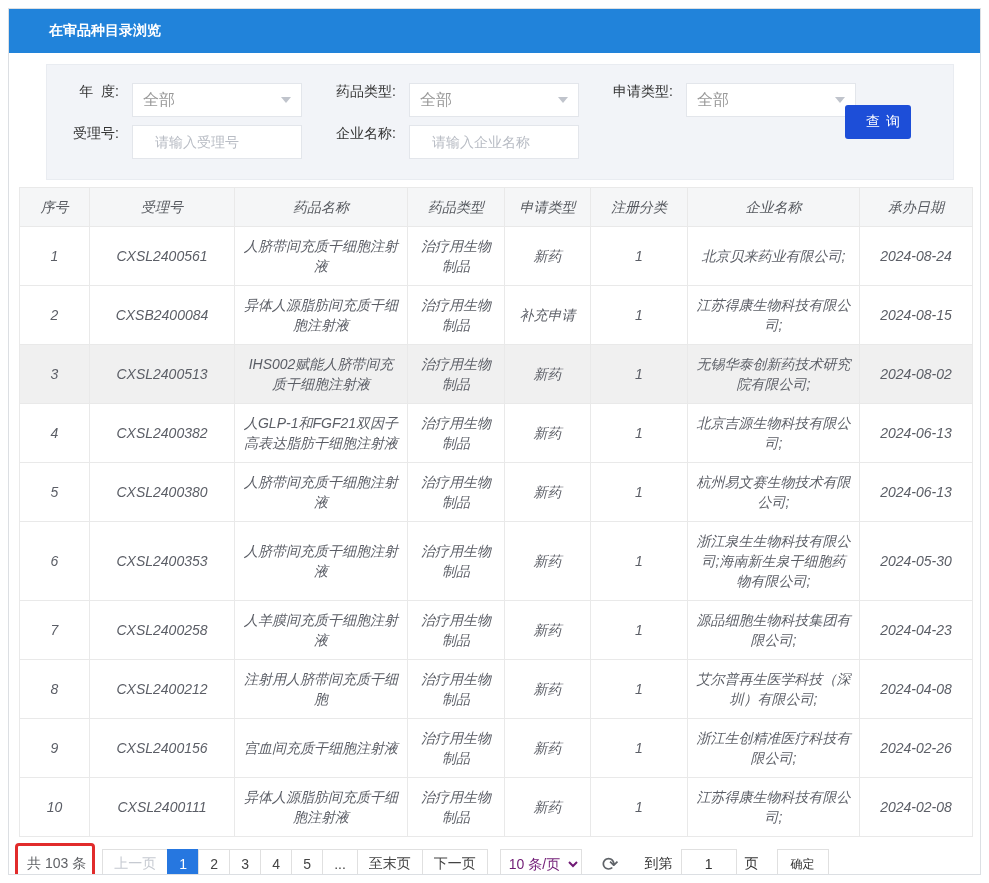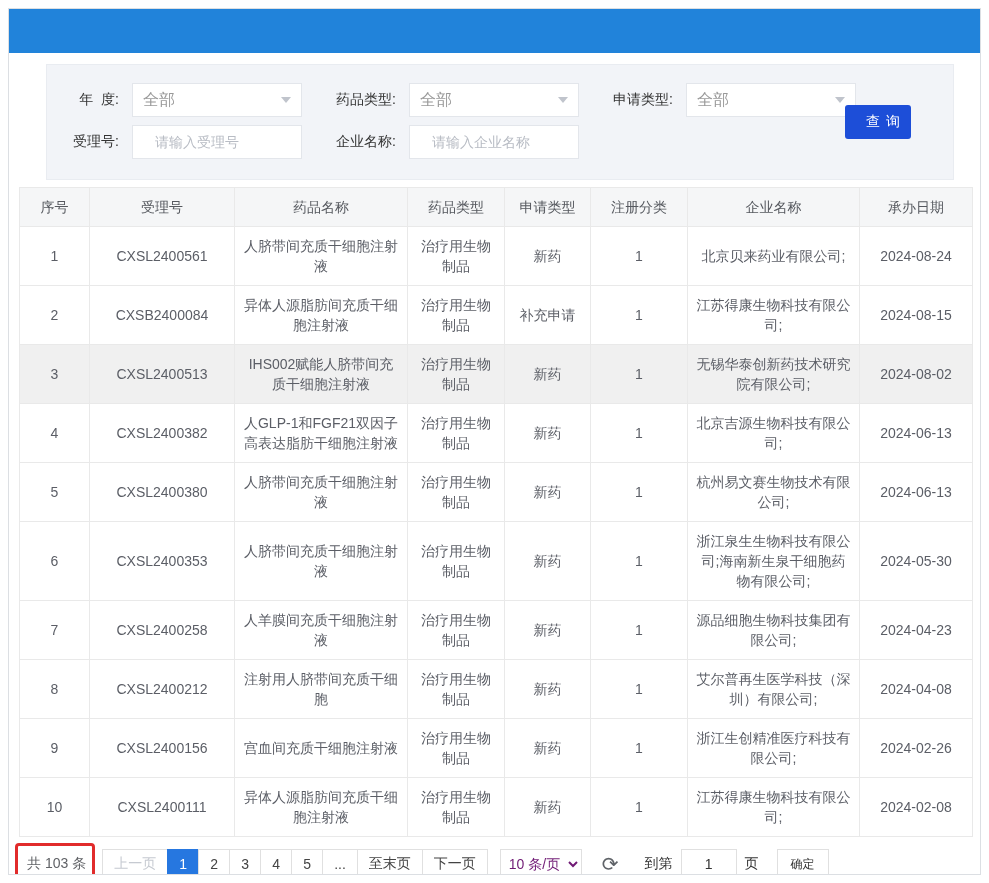--- a/index.html
+++ b/index.html
@@ -12,40 +12,40 @@
   .tabbar { display:flex; height:44px; background:#2183da; }
   .tab { height:100%; display:flex; align-items:center; justify-content:center;
     font-size:14px; font-weight:bold; cursor:pointer; padding:0 34px; }
   .tab.active { background:#ffffff; color:#1a6ec6; margin-left:12px; }
   .tab.inactive { color:#ffffff; padding:0 40px; }
 
   
   .filter-panel { position:relative; margin:11px 26px 7px 37px; background:#f2f4f8;
     border:1px solid #e9ecf1; padding:10px 0 12px 0; }
   .filter-row { display:flex; align-items:center; margin:8px 0; }
-  .f-group { display:flex; align-items:center; margin-right:22px; }
+  .f-group { display:flex; margin-right:22px; }
   .f-label { width:72px; text-align:right; margin-right:13px; font-size:14px;
     color:#333; white-space:pre; }
   .f-select { width:170px; height:34px; background:#fff; border:1px solid #e3e6eb;
     display:flex; align-items:center; justify-content:space-between;
     padding:0 10px; font-size:16px; color:#999; cursor:pointer; }
   .caret { width:0; height:0; border-left:5px solid transparent;
     border-right:5px solid transparent; border-top:6px solid #c0c4cc; }
   .f-input { width:170px; height:34px; background:#fff; border:1px solid #e3e6eb;
     padding:0 22px; font-size:14px; color:#333; outline:none; }
   .f-input::placeholder { color:#b8bcc4; }
   .f-input.filled { background:#e9f1fc; border-color:#dbe7f7; }
   .search-btn { position:absolute; right:42px; top:50%; transform:translateY(-50%);
     width:66px; height:34px; background:#1d4ed8; color:#fff; border:none;
     border-radius:3px; font-size:14px; letter-spacing:6px; padding-left:16px;
     cursor:pointer; }
 
   
   .table-wrap { margin:6px 10px 0 10px; }
-  table { width:100%; border-collapse:collapse; table-layout:fixed; }
+  table { width:100%; border-collapse:collapse; table-layout:fixed;font-style:italic; }
   th, td { border:1px solid #e9e9e9; text-align:center; font-size:14px;
     padding:9px 8px; line-height:20px; word-break:break-all; }
   th { background:#f5f6f7; color:#55585e; font-weight:normal; height:38px; }
   td { color:#5b5e66; background:#fff; }
   tr.hl td { background:#f0f0f0; }
   col.c1{width:70px;} col.c2{width:145px;} col.c3{width:173px;} col.c4{width:97px;}
   col.c5{width:86px;} col.c6{width:97px;} col.c7{width:172px;} col.c8{width:113px;}
 
   
   .pagination { display:flex; align-items:center; margin:12px 10px 0 10px;
@@ -71,20 +71,21 @@
   .confirm { height:30px; padding:0 13px; margin-left:10px; background:#fff;
     border:1px solid #e0e0e0; font-size:12px; color:#333; cursor:pointer;
     font-family:inherit; }
 </style>
 </head>
 <body>
 
 <div class="page">
 
   <div class="tabbar">
+    <div class="tab inactive">在审品种目录浏览</div>
   </div>
 
   <div class="filter-panel">
     <div class="filter-row">
       <div class="f-group">
         <span class="f-label">年  度:</span>
         <div class="f-select">
           <span>全部</span>
           <span class="caret"></span>
         </div>

